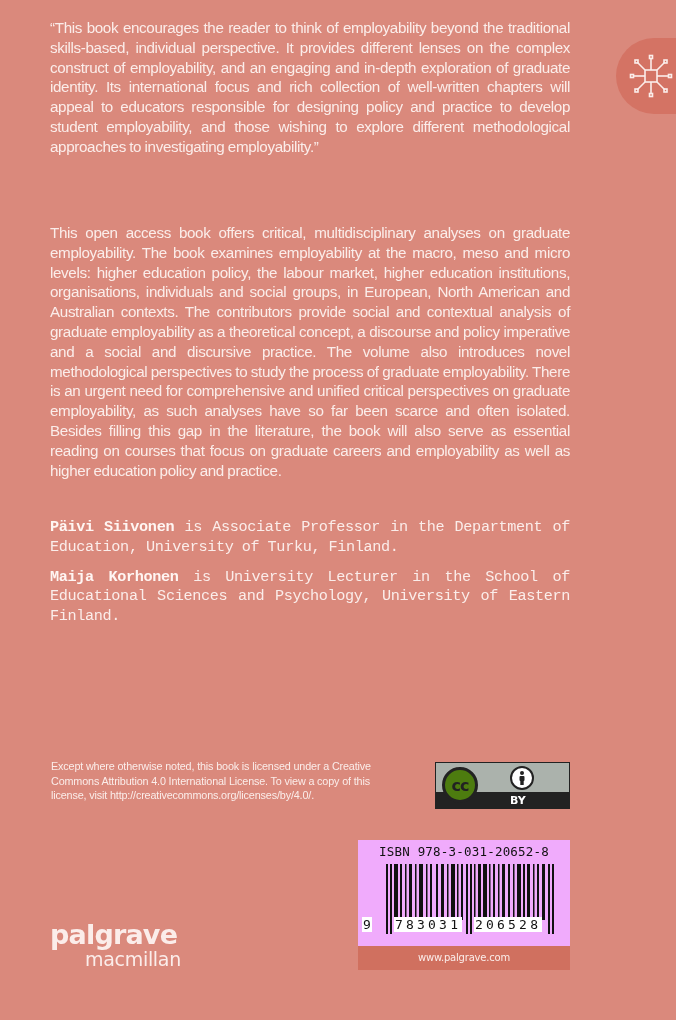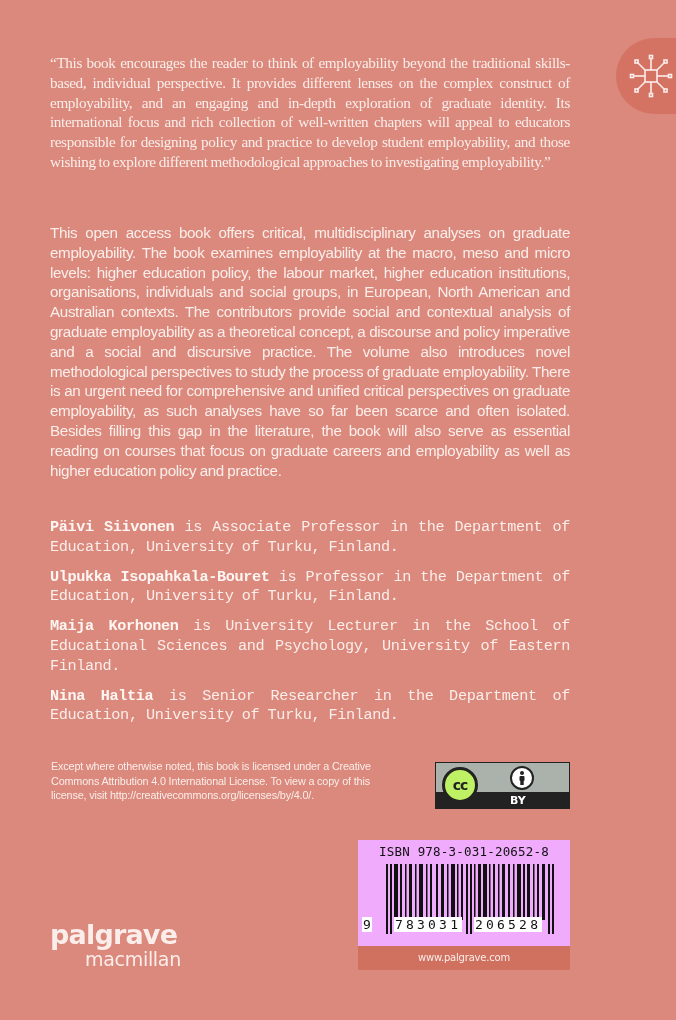--- a/index.html
+++ b/index.html
@@ -14,21 +14,21 @@
       position: absolute;
       left: 50px;
       width: 520px;
       font-size: 15.2px;
       line-height: 19.8px;
       text-align: justify;
       font-family: "Liberation Sans", sans-serif;
       letter-spacing: -0.35px;
       word-spacing: -0.5px;
     }
-    .quote { top: 53px; font-family: Liberation Serif, serif; }
+    .quote { top: 18px; }
     .quote .attrib { text-align: left; }
     .quote b, .bio b { font-weight: bold; color: #FFF6F3; }
     .abstract { top: 223px; }
     .bios { top: 518px; font-family: Liberation Mono, monospace; }
     .bio { margin-bottom: 10px; }
     .badge-corner {
       position: absolute;
       right: -18px;
       top: 38px;
       width: 78px;
@@ -72,25 +72,25 @@
       font-size: 11px;
       font-weight: bold;
       color: #fff;
       font-family: "DejaVu Sans", sans-serif;
     }
     .cc-circle {
       position: absolute;
       left: 6px; top: 4px;
       width: 36px; height: 36px;
       border-radius: 50%;
-      background: #bef264;
+      background: #4d7c0f;
       border: 3px solid #222;
       display: flex; align-items: center; justify-content: center;
       font-weight: bold;
-      font-size: 14px;
+      font-size: 16px;
       color: #222;
       font-family: "DejaVu Sans", sans-serif;
       letter-spacing: -1px;
     }
     .by-circle {
       position: absolute;
       left: 74px; top: 3px;
       width: 24px; height: 24px;
       border-radius: 50%;
       background: #fff;
@@ -179,23 +179,21 @@
 <div class="text-col quote">
   <p>“This book encourages the reader to think of employability beyond the traditional skills-based, individual perspective. It provides different lenses on the complex construct of employability, and an engaging and in-depth exploration of graduate identity. Its international focus and rich collection of well-written chapters will appeal to educators responsible for designing policy and practice to develop student employability, and those wishing to explore different methodological approaches to investigating employability.”</p>
 </div>
 
 <div class="text-col abstract">
   <p>This open access book offers critical, multidisciplinary analyses on graduate employability. The book examines employability at the macro, meso and micro levels: higher education policy, the labour market, higher education institutions, organisations, individuals and social groups, in European, North American and Australian contexts. The contributors provide social and contextual analysis of graduate employability as a theoretical concept, a discourse and policy imperative and a social and discursive practice. The volume also introduces novel methodological perspectives to study the process of graduate employability. There is an urgent need for comprehensive and unified critical perspectives on graduate employability, as such analyses have so far been scarce and often isolated. Besides filling this gap in the literature, the book will also serve as essential reading on courses that focus on graduate careers and employability as well as higher education policy and practice.</p>
 </div>
 
 <div class="text-col bios">
   <p class="bio"><b>Päivi Siivonen</b><span> is Associate Professor in the Department of Education, University of Turku, Finland.</span></p>
-  <p class="bio"><b>Ulpukka Isopahkala-Bouret</b><span> is Professor in the Department of Education, University of Turku, Finland.</span></p>
   <p class="bio"><b>Maija Korhonen</b><span> is University Lecturer in the School of Educational Sciences and Psychology, University of Eastern Finland.</span></p>
-  <p class="bio"><b>Nina Haltia</b><span> is Senior Researcher in the Department of Education, University of Turku, Finland.</span></p>
 </div>
 
 <div class="license">Except where otherwise noted, this book is licensed under a Creative Commons Attribution 4.0 International License. To view a copy of this license, visit http://creativecommons.org/licenses/by/4.0/.</div>
 
 <div class="cc-badge">
   <div class="by-bar"></div>
   <div class="cc-circle">cc</div>
   <div class="by-circle">
     <svg width="20" height="20" viewBox="0 0 20 20">
       <circle cx="10" cy="5" r="2" fill="#222"></circle>

